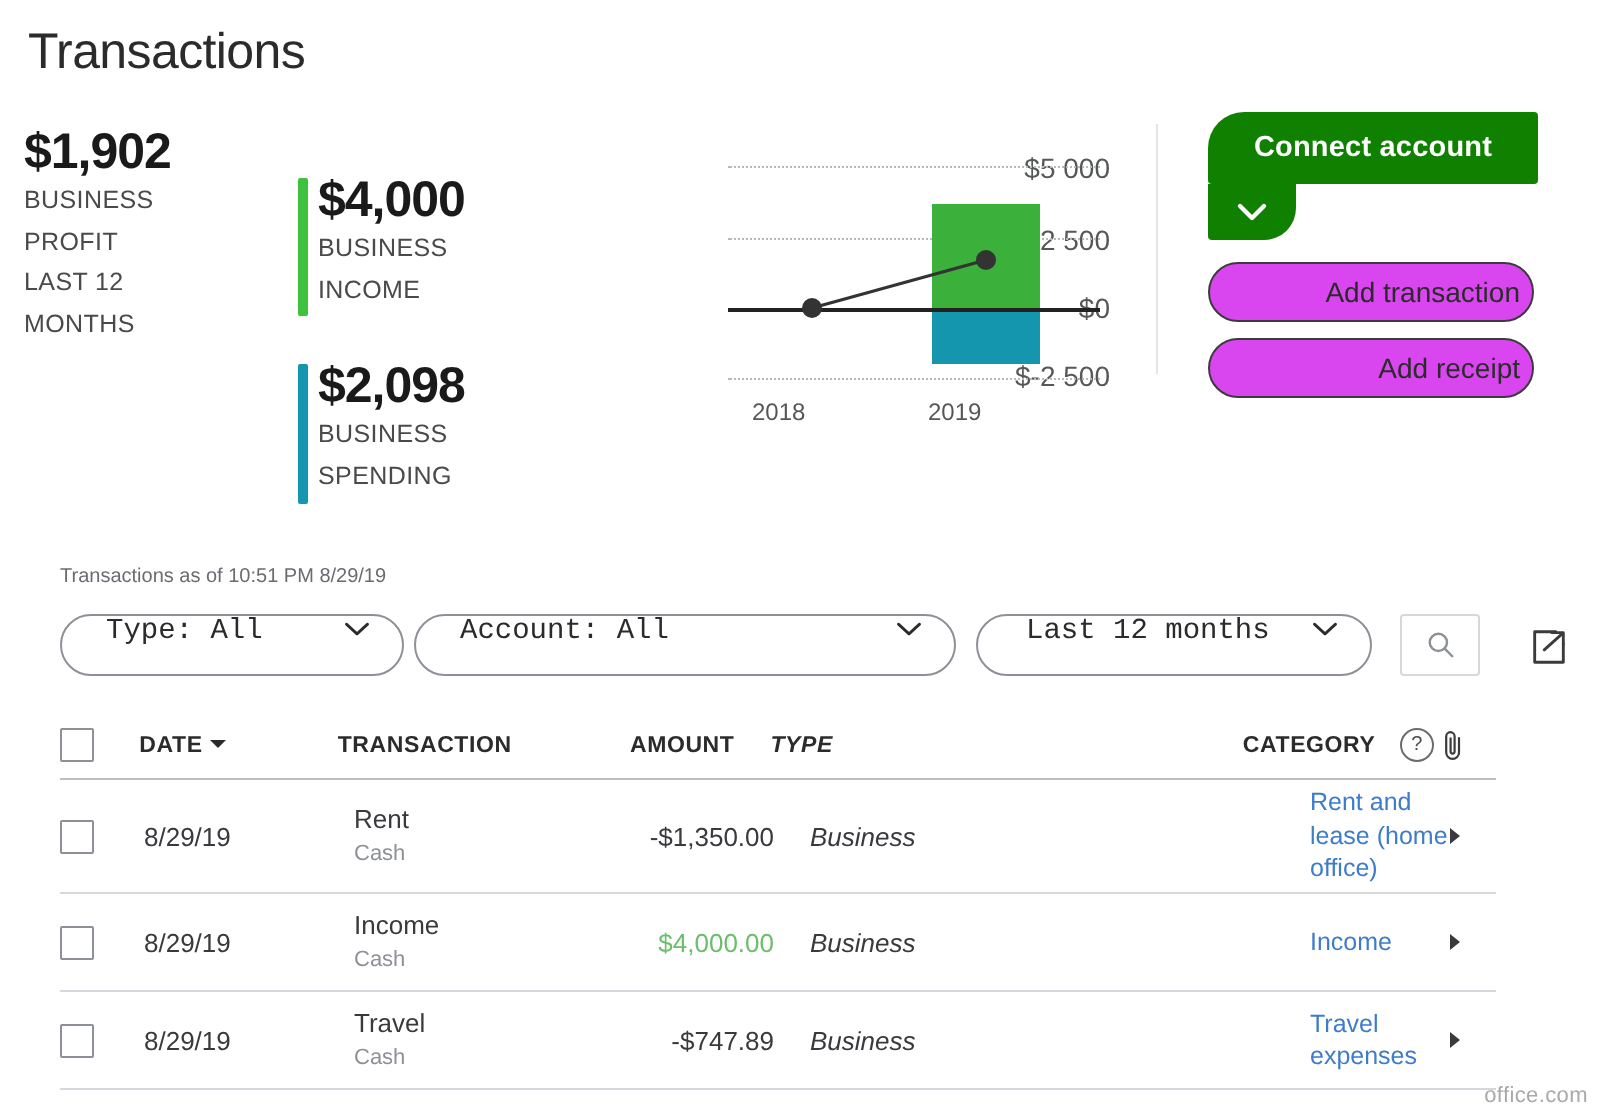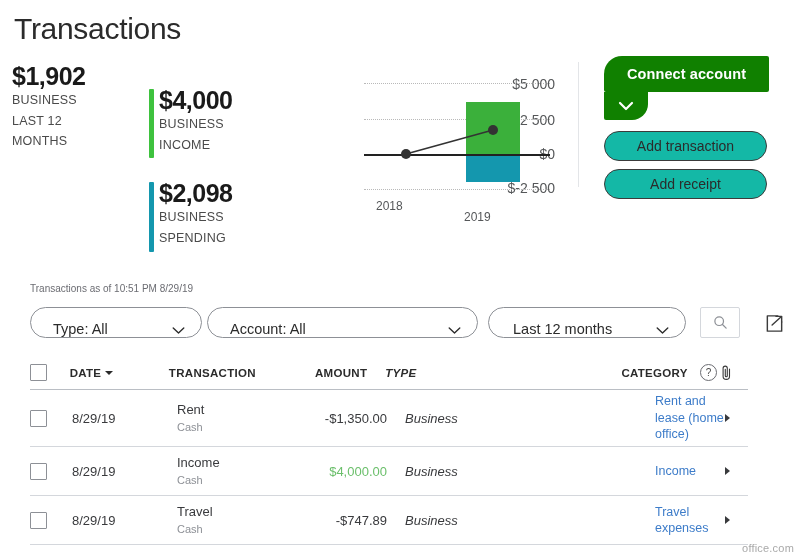--- a/index.html
+++ b/index.html
@@ -14,21 +14,21 @@
     font-family: "Liberation Sans", sans-serif;
     color: #393a3d;
     overflow: hidden;
   }
 
   
   #page-title {
     position: absolute;
     left: 14px;
     top: 12px;
-    font-size: 30px;
+    font-size: 25px;
     font-weight: 400;
     letter-spacing: -0.3px;
     color: #2b2b2b;
   }
 
   
   #summary {
     position: absolute;
     left: 12px;
     top: 62px;
@@ -185,55 +185,56 @@
     padding: 0;
     display: flex;
     align-items: center;
     justify-content: center;
   }
   .pill-button {
     position: absolute;
     left: 0;
     width: 163px;
     height: 30px;
-    background: #14b8a6;
+    background: #d946ef;
     border: 1.3px solid #3b3b3b;
     border-radius: 16px;
     font-size: 14px;
     color: #2b2b2b;
     font-family: "Liberation Sans", sans-serif;
     cursor: pointer;
+    text-align: right;
   }
   #add-transaction-button { top: 75px; }
   #add-receipt-button { top: 113px; }
 
   
   #transactions-asof {
     position: absolute;
     left: 30px;
     top: 283px;
     font-size: 10px;
     color: #6b6c72;
   }
   .filter-pill {
     position: absolute;
     top: 307px;
     height: 31px;
     background: #ffffff;
     border: 1.2px solid #8d9096;
     border-radius: 17px;
     display: flex;
-    align-items: flex-end;
+    align-items: flex-start;
     justify-content: space-between;
-    padding: 0 16px 0 22px;
+    padding: 0 16px 12px 22px;
     box-sizing: border-box;
     font-size: 14.5px;
     color: #2b2b2b;
     cursor: pointer;
-    font-family: Liberation Sans, sans-serif;
+    font-family: Liberation Mono, monospace;
   }
   #filter-type { left: 30px; width: 172px; }
   #filter-account { left: 207px; width: 271px; }
   #filter-daterange { left: 488px; width: 198px; padding-left: 24px; }
   .chev {
     display: inline-block;
     width: 13px;
     height: 13px;
   }
   #search-button {
@@ -370,20 +371,21 @@
 </head>
 <body>
 
 <div id="page-title">Transactions</div>
 
 <div id="summary">
 
   <div id="kpi-profit">
     <div class="kpi-amount">$1,902</div>
     <div class="kpi-label">BUSINESS</div>
+    <div class="kpi-label">PROFIT</div>
     <div class="kpi-label">LAST 12</div>
     <div class="kpi-label">MONTHS</div>
   </div>
 
   <div class="kpi-accented" id="kpi-income">
     <span class="kpi-accent-bar"></span>
     <div class="kpi-amount">$4,000</div>
     <div class="kpi-label">BUSINESS</div>
     <div class="kpi-label">INCOME</div>
   </div>
@@ -414,21 +416,21 @@
     <div class="zero-line" style="top:94px"></div>
 
     <svg id="chart-line-svg" viewBox="0 0 186 135">
       <line x1="42" y1="94" x2="129" y2="70" stroke="#333333" stroke-width="1.6"></line>
       <circle cx="42" cy="94" r="5" fill="#333333"></circle>
       <circle cx="129" cy="70" r="5" fill="#333333"></circle>
     </svg>
   </div>
 
   <div class="x-tick" style="left:86px; top:139px">2018</div>
-  <div class="x-tick" style="left:174px; top:150px">2019</div>
+  <div class="x-tick" style="left:174px; top:139px">2019</div>
 </div>
 
 <div id="panel-divider"></div>
 
 <div id="actions">
   <button id="connect-account-button">Connect account</button>
   <button id="connect-account-dropdown">
     <svg width="16" height="10" viewBox="0 0 16 10">
       <polyline points="2,2 8,8 14,2" fill="none" stroke="#ffffff" stroke-width="2.2" stroke-linecap="round" stroke-linejoin="round"></polyline>
     </svg>

